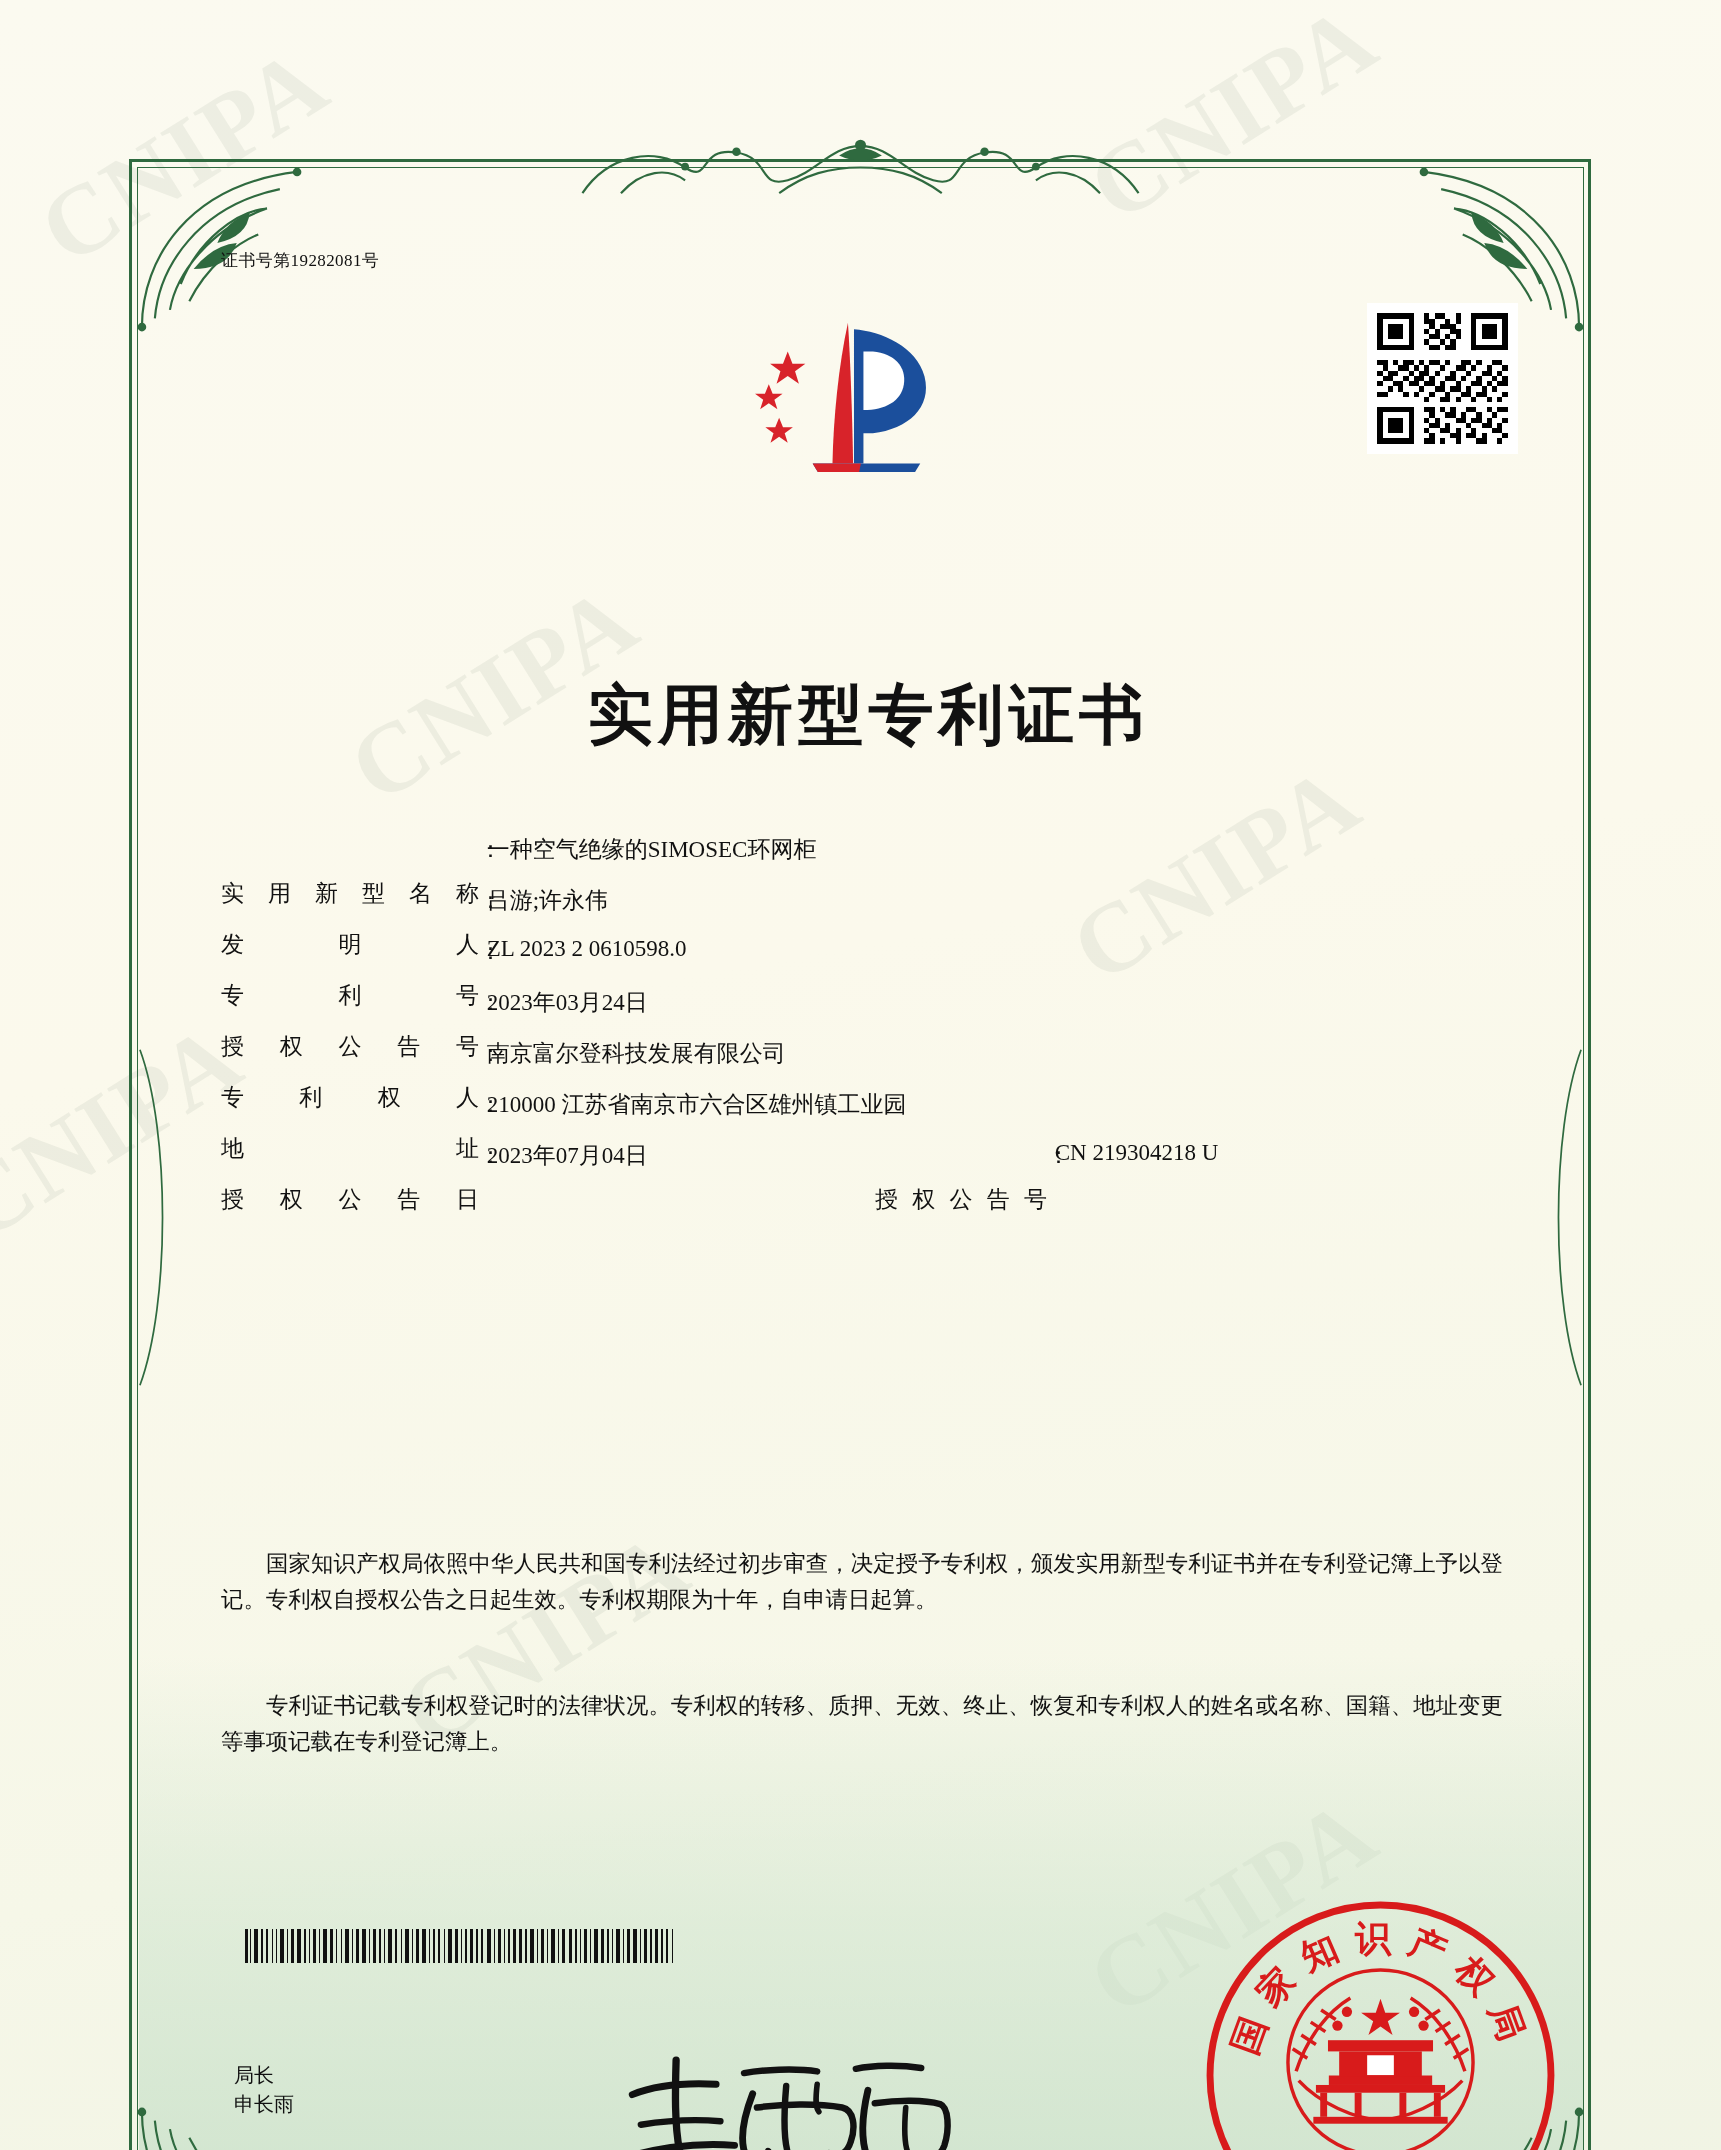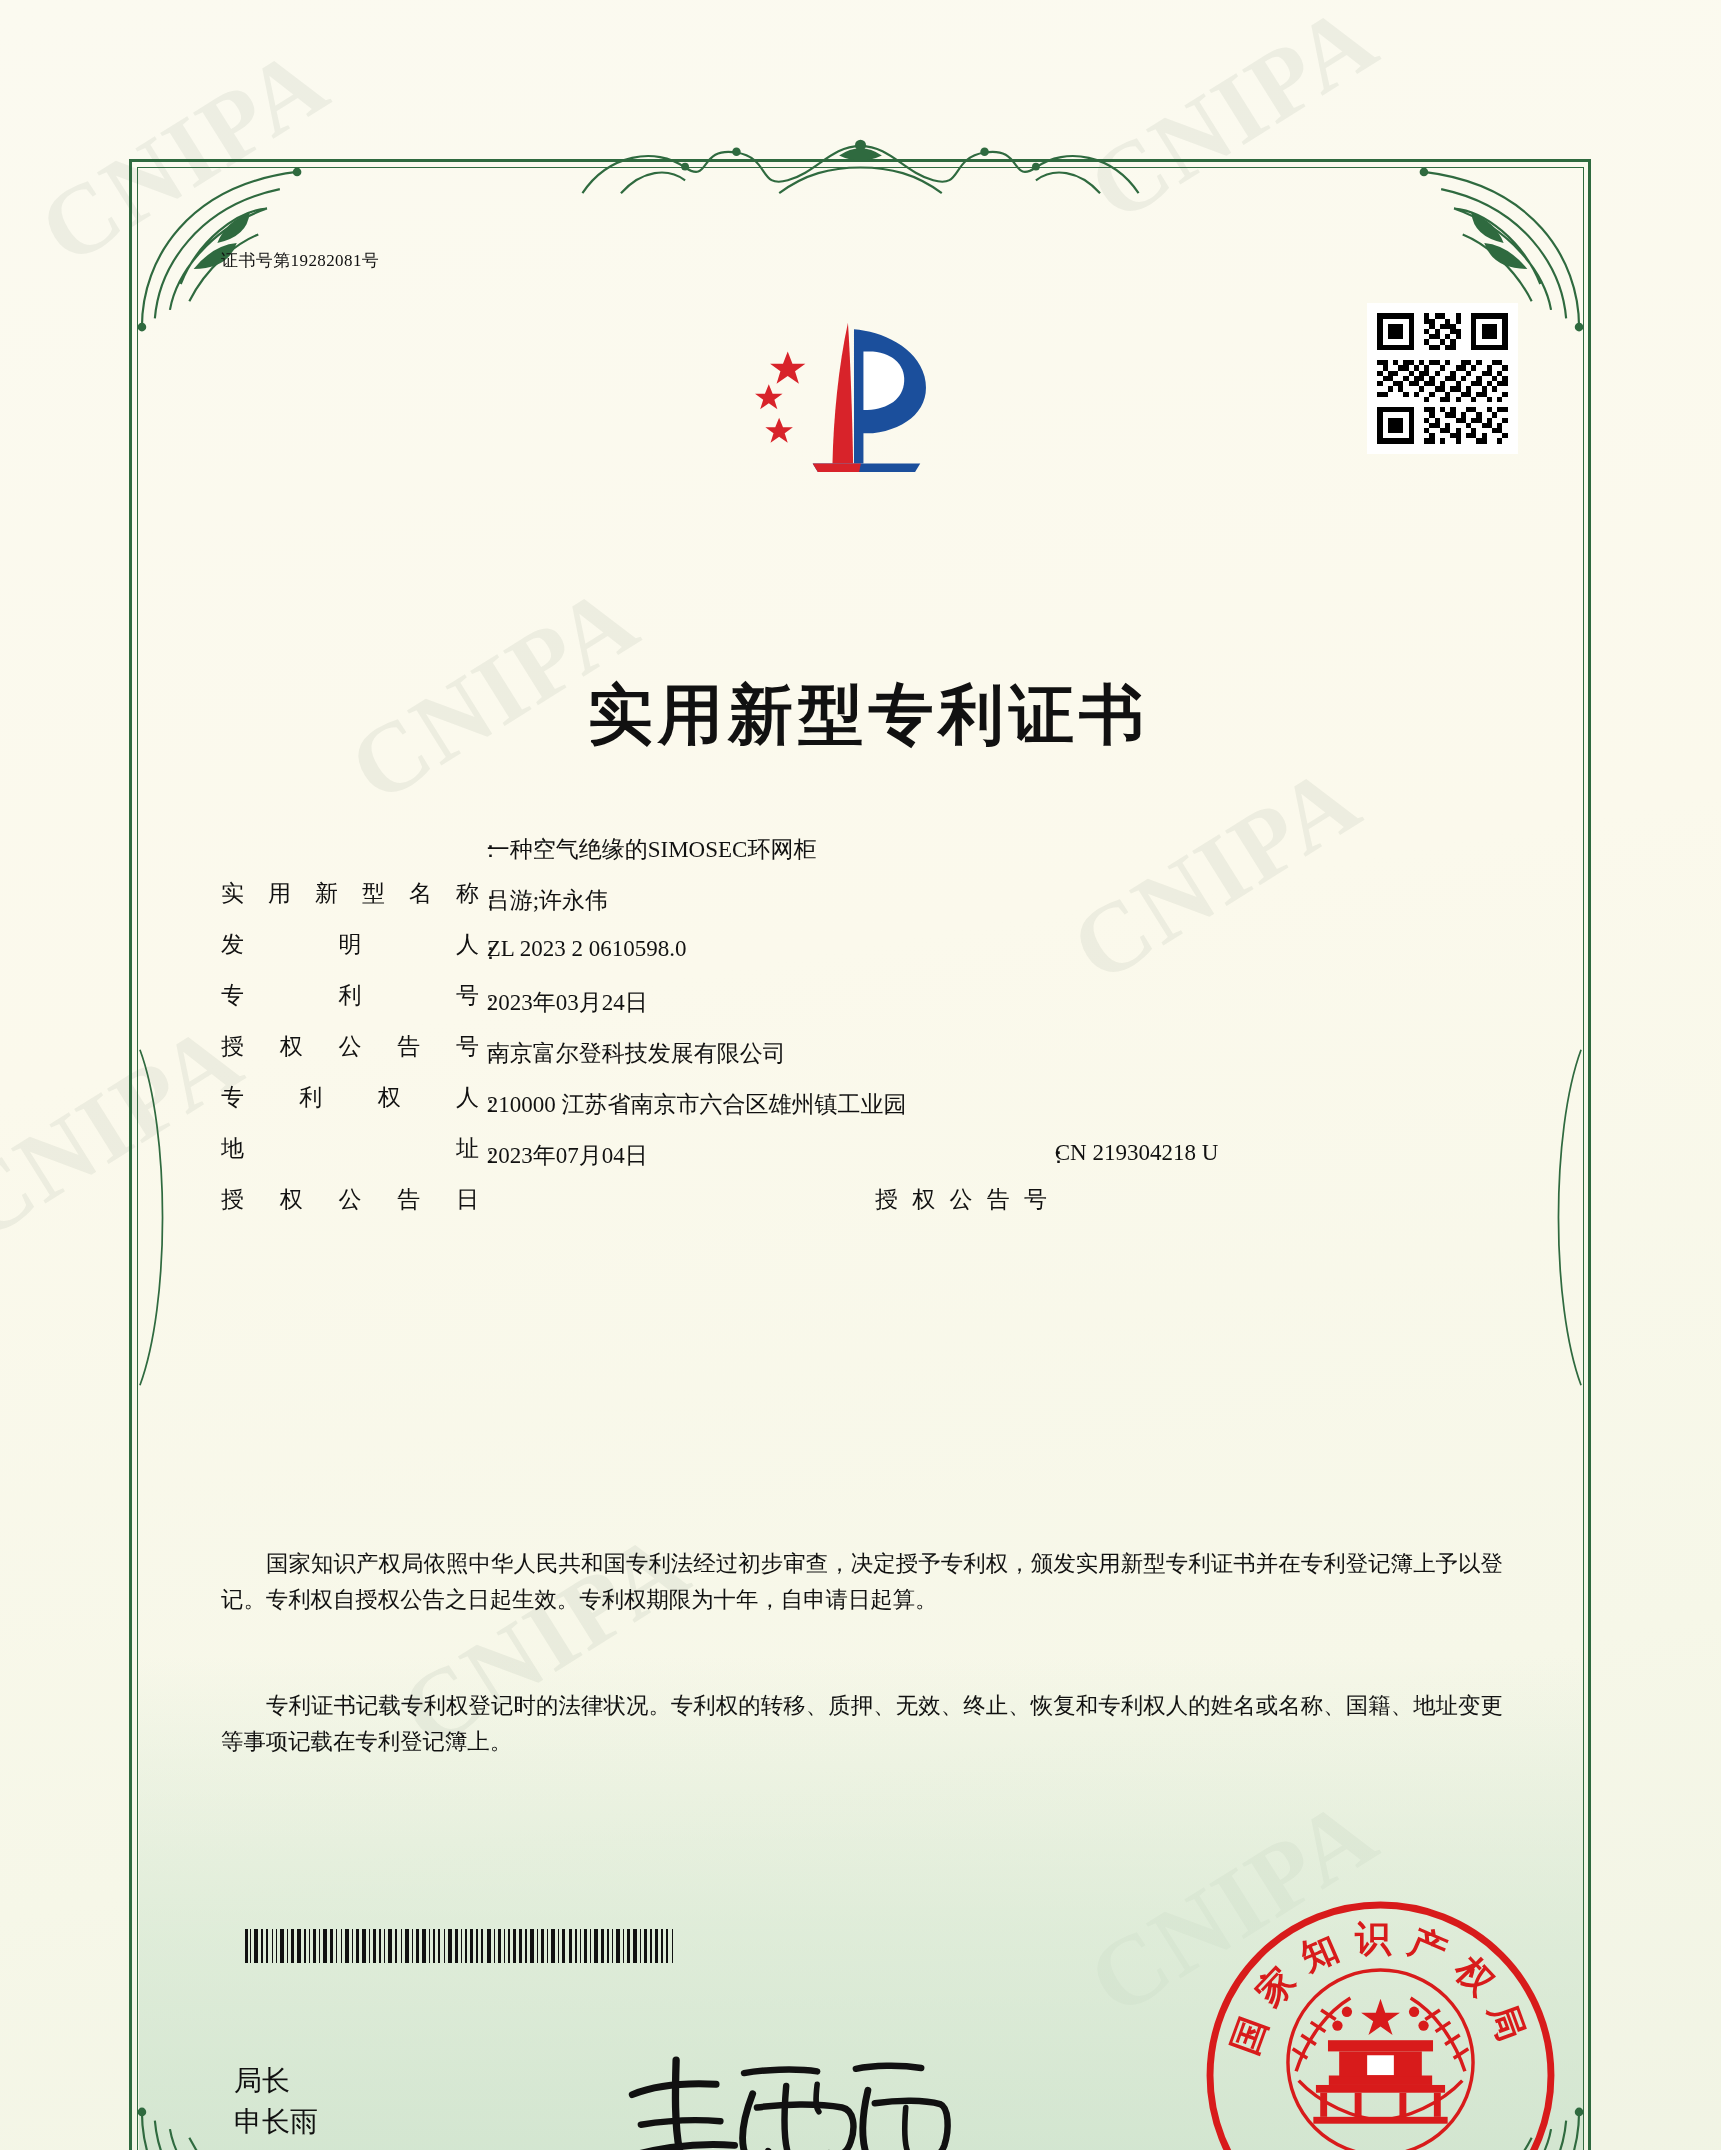--- a/index.html
+++ b/index.html
@@ -180,21 +180,21 @@
     left: 116px;
     top: 1770px;
     width: 456px;
     height: 34px;
   }
 
   .director-block {
     position: absolute;
     left: 105px;
     top: 1902px;
-    font-size: 28px;
+    font-size: 20px;
     line-height: 1.45;
     color: #111;
   }
 
   .signature {
     position: absolute;
     left: 486px;
     top: 1884px;
     width: 357px;
     height: 129px;

